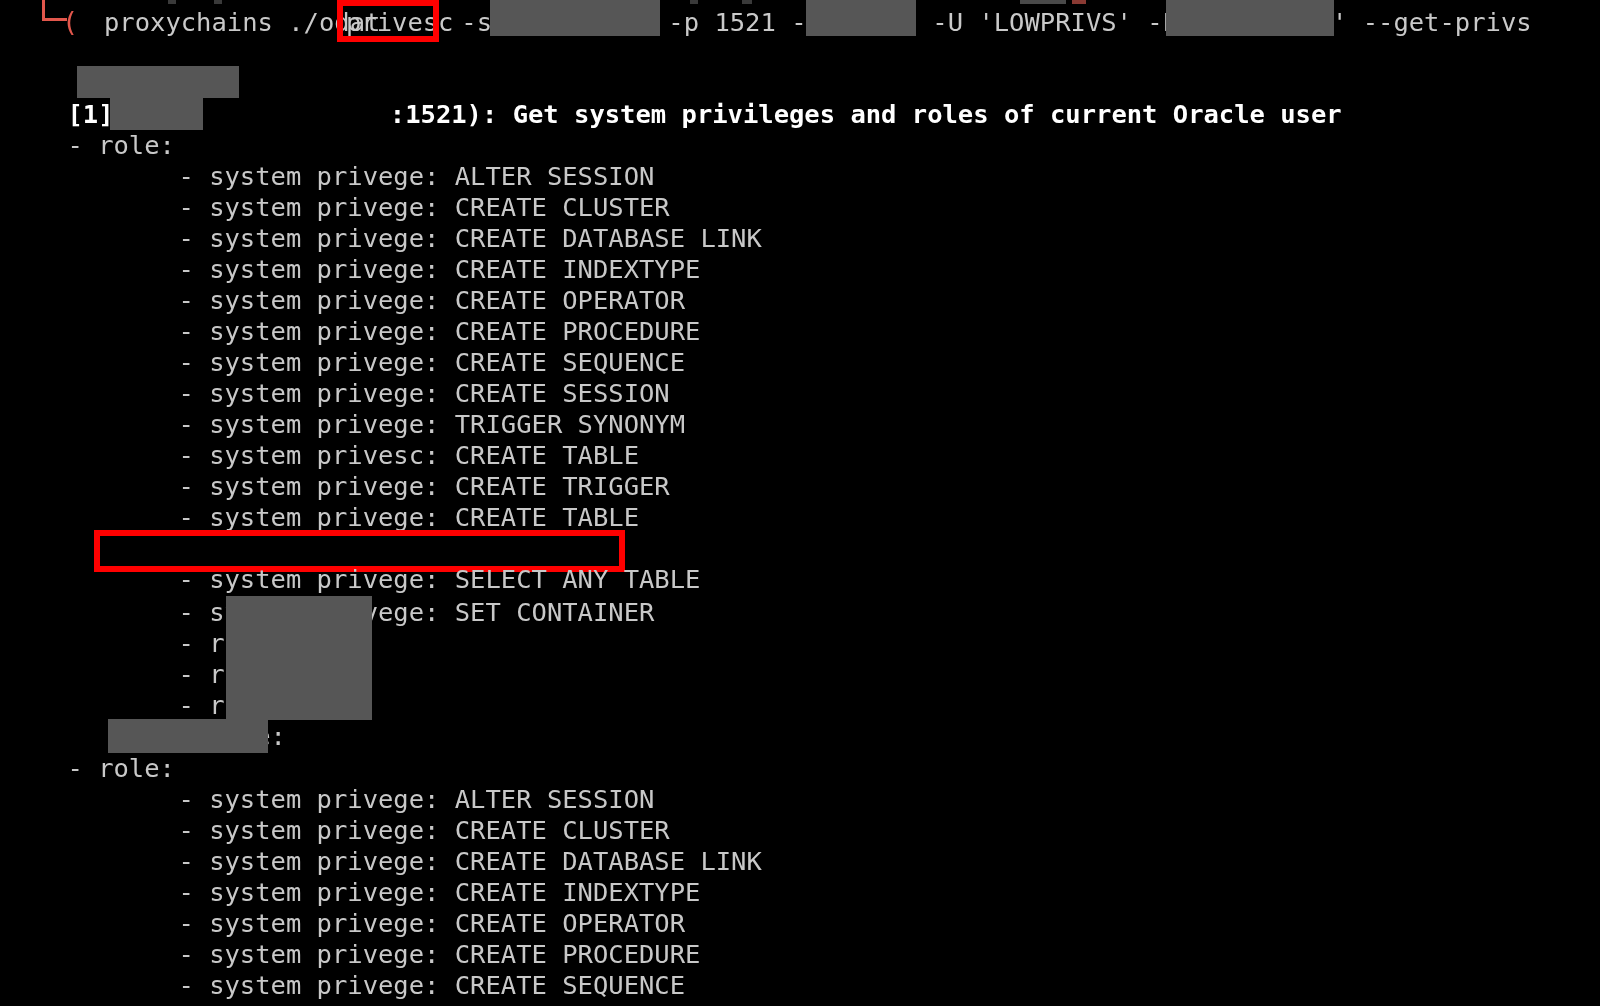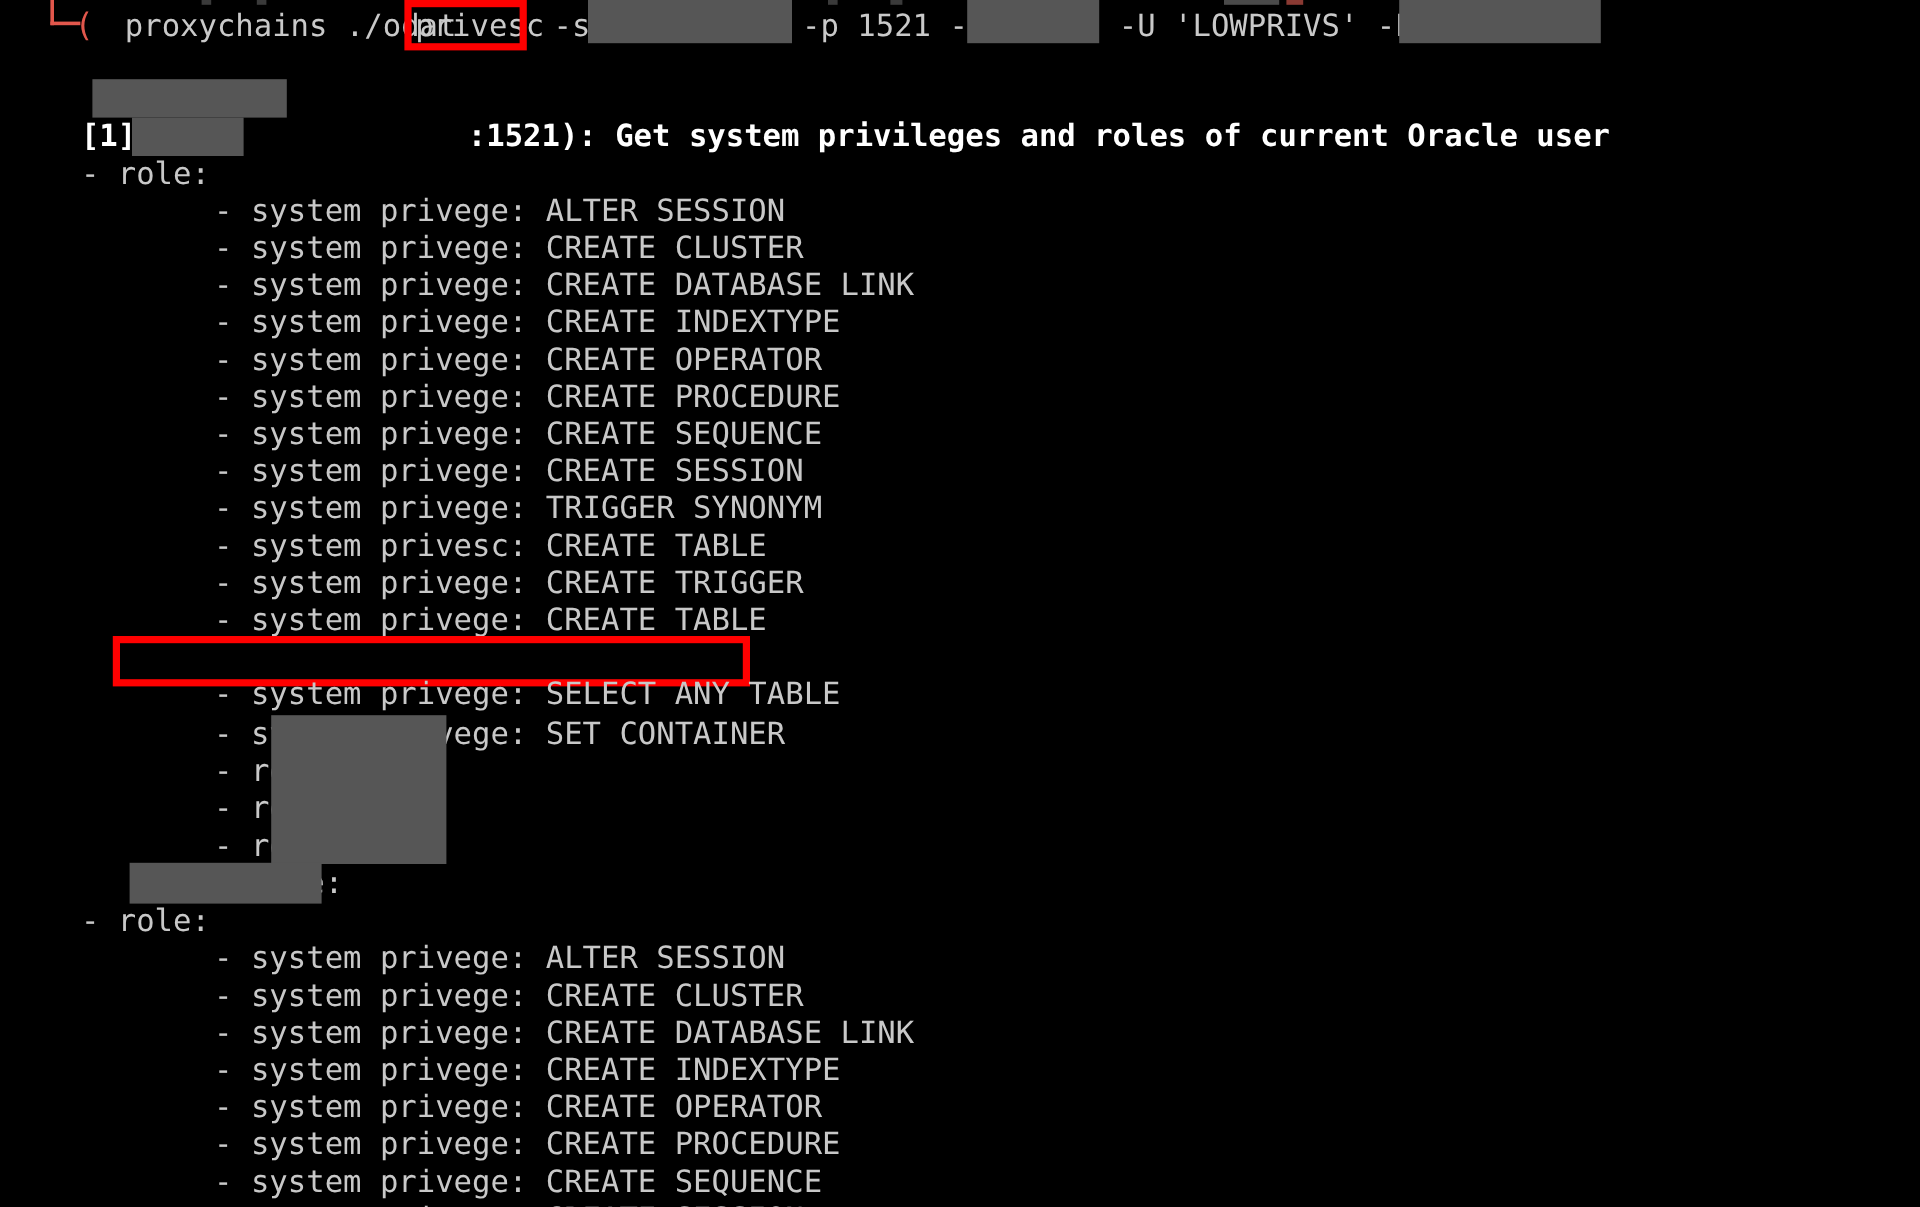--- a/index.html
+++ b/index.html
@@ -132,20 +132,21 @@
     <span class="cmd-text" style="left:104px;">proxychains ./odat </span>
 
     <span class="cmd-text" style="left:346px;">privesc</span>
 
     <span class="cmd-text" style="left:446px;"> -s </span>
 
     <span class="cmd-text" style="left:653px;"> -p 1521 -d </span>
 
     <span class="cmd-text" style="left:917px;"> -U 'LOWPRIVS' -P '</span>
 
+    <span class="cmd-text" style="left:1332px;">' --get-privs</span>
   </div>
 
   <div class="redact" style="left:490px;top:0px;width:170px;height:36px;"></div>
   <div class="redact" style="left:806px;top:0px;width:110px;height:36px;"></div>
   <div class="redact" style="left:1166px;top:0px;width:168px;height:36px;"></div>
 
   <div class="redbox" style="left:337px;top:0px;width:102px;height:42px;"></div>
 
   <div class="line ind-0" id="header-line" style="top:68px;">
     <span class="txt">[1] (</span><span class="txt">                </span><span class="txt">:1521): </span><span class="txt">Get system privileges and roles of current Oracle user</span>

